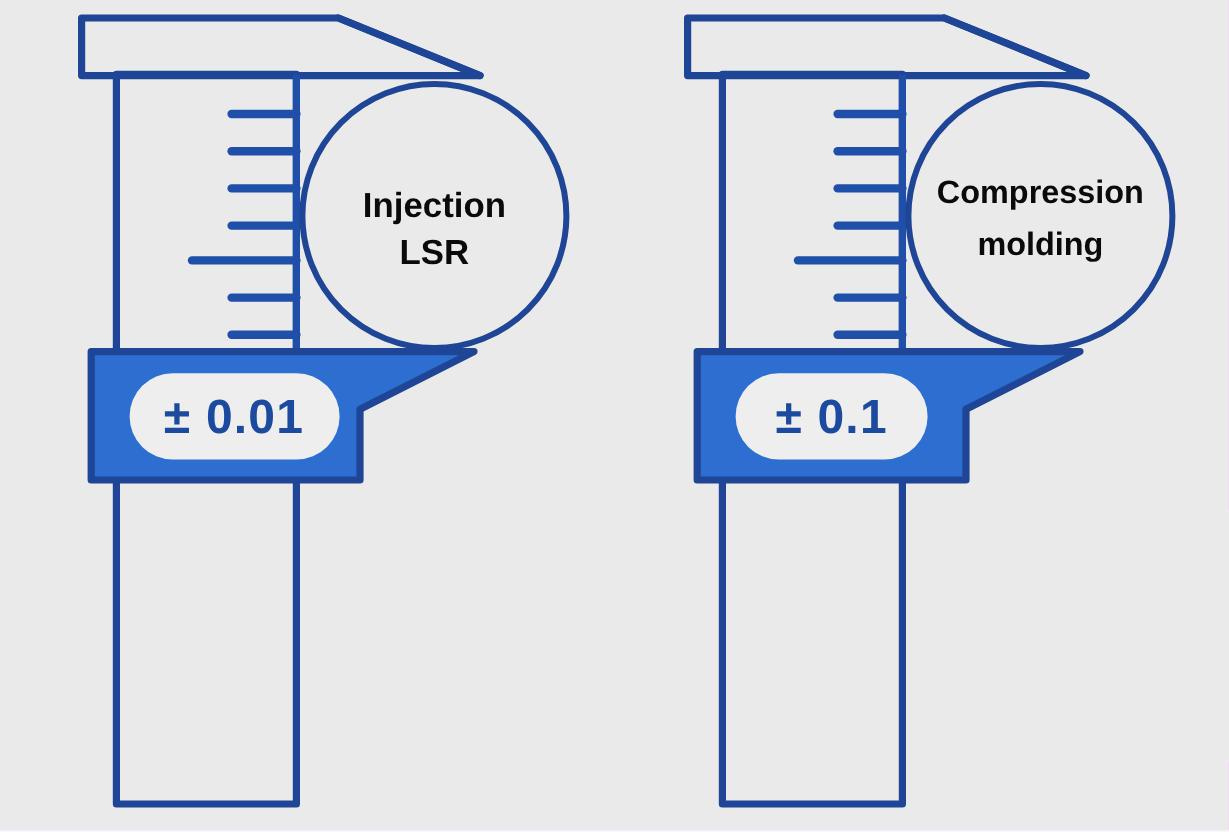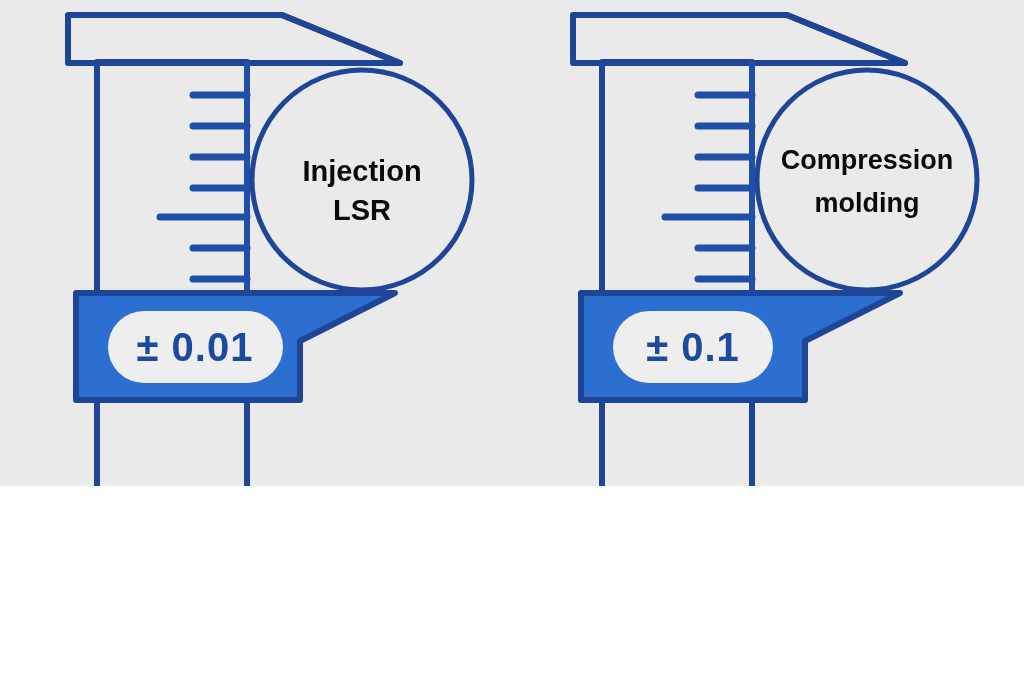--- a/index.html
+++ b/index.html
@@ -4,21 +4,21 @@
 <title>Caliper Tolerance Comparison</title>
 <style>
   html, body {
     margin: 0;
     padding: 0;
     background: #ffffff;
   }
   #stage {
     position: relative;
     width: 1024px;
-    height: 486px;
+    height: 692px;
     overflow: hidden;
     font-family: "Liberation Sans", sans-serif;
     background: #f0abfc;
   }
   #stage svg {
     display: block;
     width: 1024px;
     height: 693px;
   }
   .callout-label {

